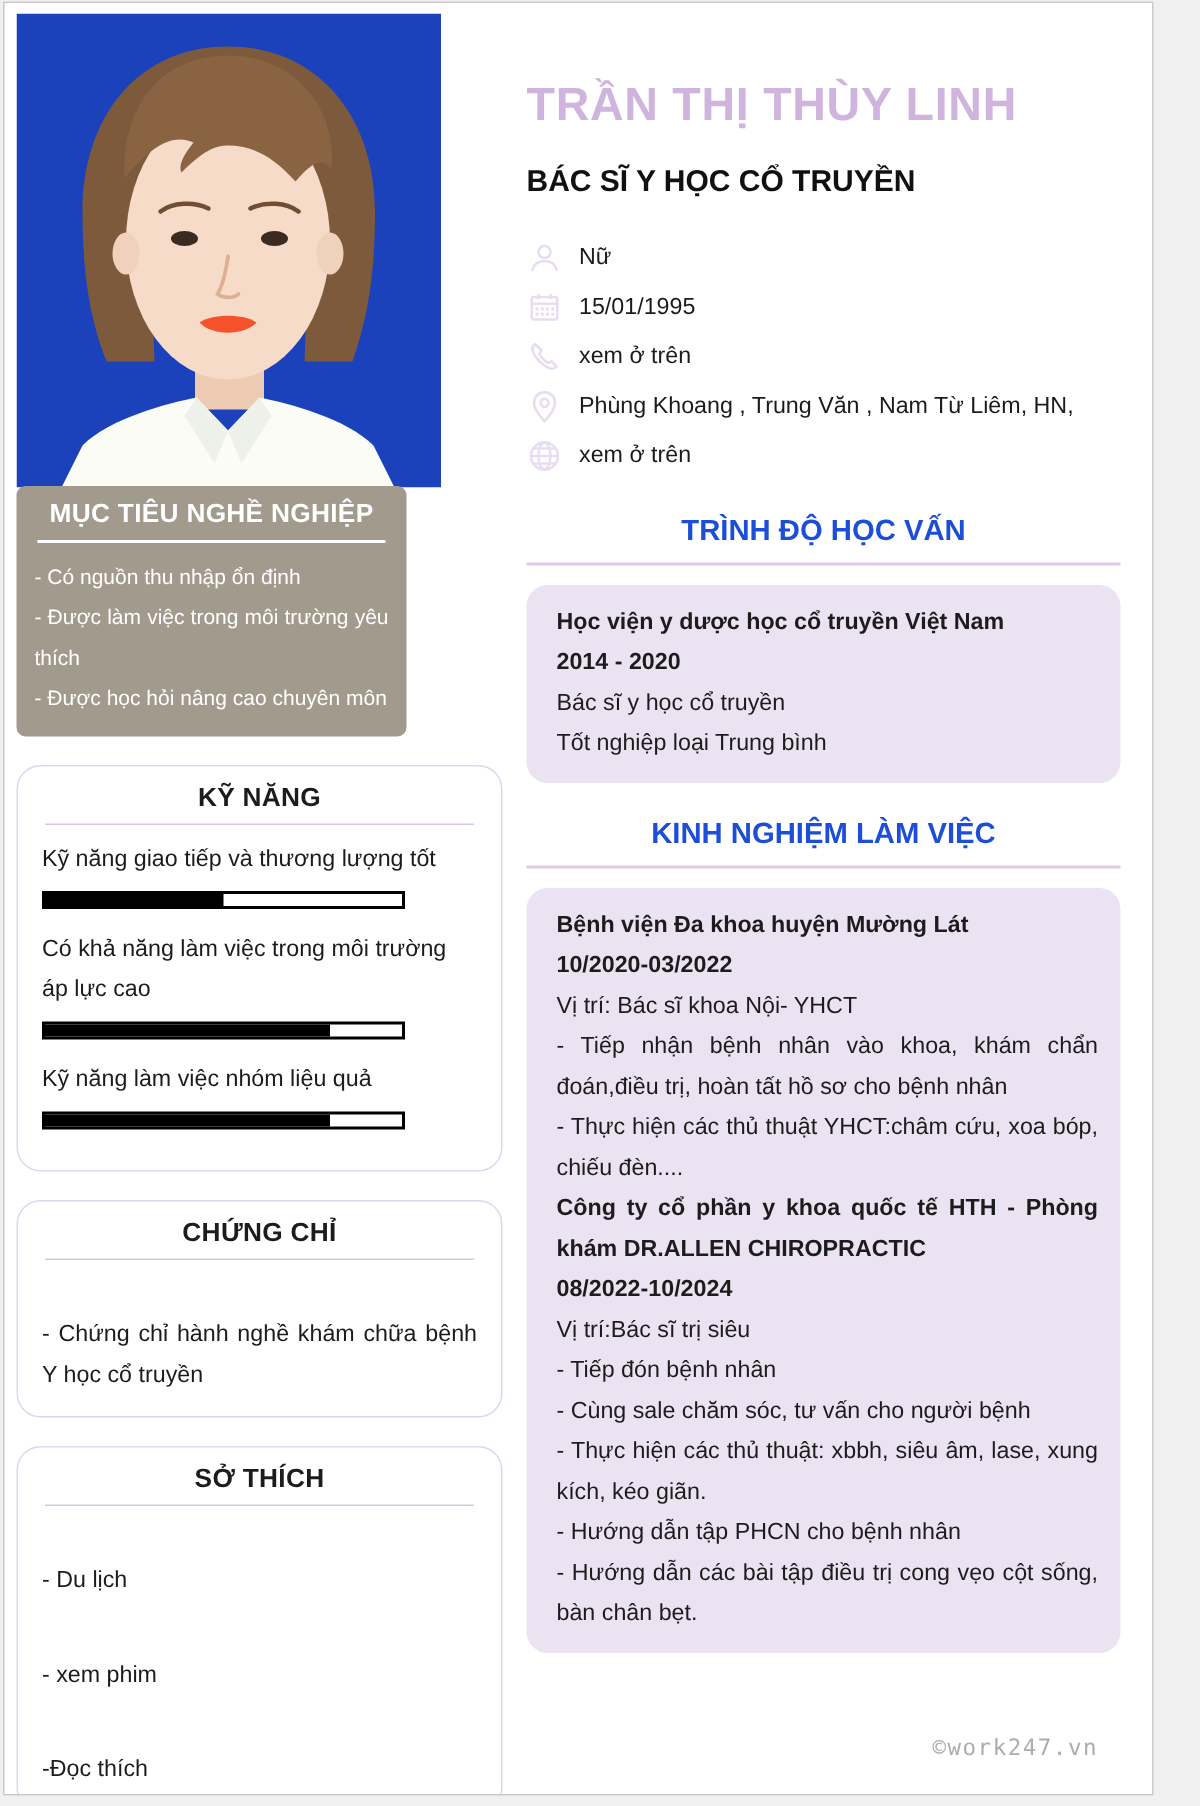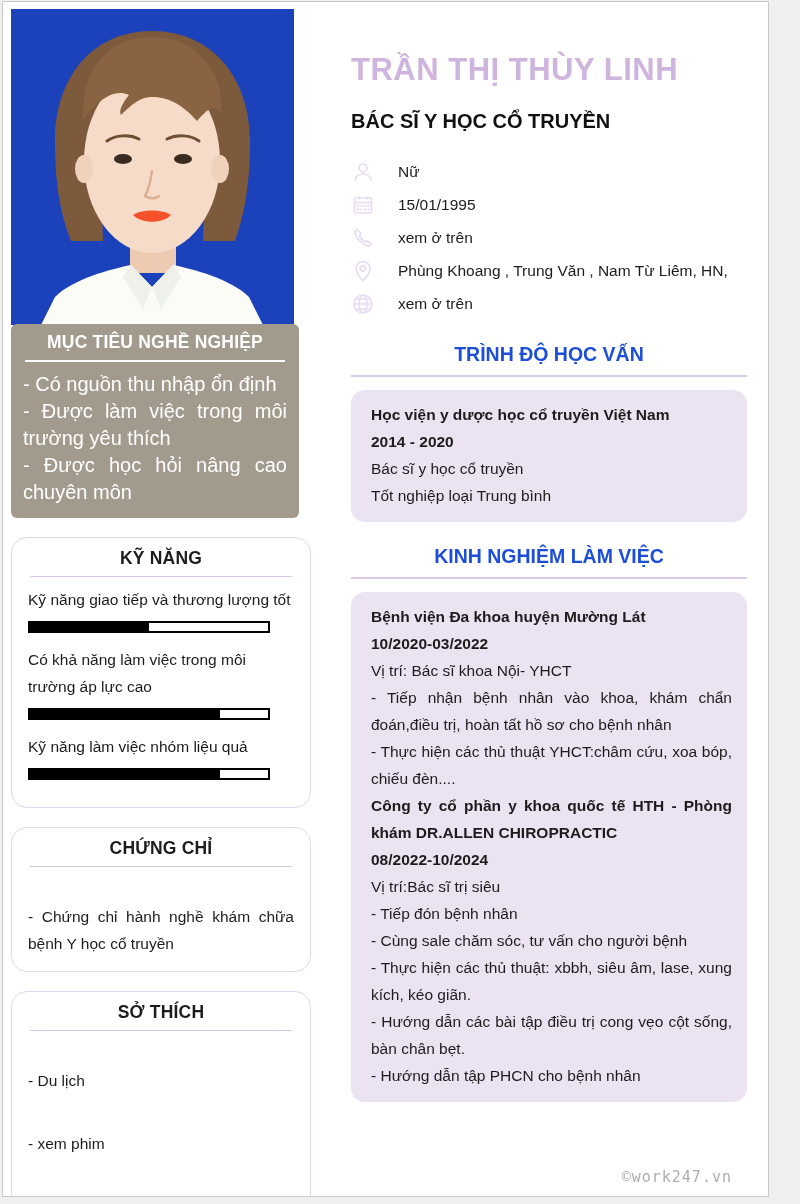--- a/index.html
+++ b/index.html
@@ -23,36 +23,36 @@
   .left-col {
     position: absolute;
     left: 8px; top: 7px;
     width: 288px;
   }
   .photo {
     width: 283px; height: 316px;
     display: block;
   }
   .card-objective {
-    width: 288px;
+    width: 260px;
     background: #a39a8e;
     border-radius: 6px;
     padding: 8px 12px 12px 12px;
     color: #ffffff;
     margin-top: -1px;
     position: relative;
   }
   .card-objective .card-head { color: #ffffff; }
   .card-objective .head-rule { border-bottom: 2px solid #ffffff; }
   .card-objective p {
-    font-size: 20px; line-height: 27px;
+    font-size: 14px; line-height: 27px;
     text-align: justify;
   }
   .card {
-    width: 300px;
+    width: 324px;
     background: #ffffff;
     border: 1px solid #e2d5ee;
     border-radius: 16px;
     padding: 10px 16px 14px 16px;
     margin-top: 19px;
   }
   .card-head {
     font-size: 17.5px;
     font-weight: bold;
     text-align: center;
@@ -95,21 +95,20 @@
     margin-top: 22px;
     font-size: 20px;
     font-weight: bold;
     color: #111111;
   }
   .contact-list { margin-top: 22px; }
   .contact-row {
     display: flex;
     align-items: center;
     height: 33px;
-    gap: 12px;
   }
   .contact-row .cicon {
     width: 24px; height: 24px;
     flex: 0 0 24px;
     margin-right: 11px;
   }
   .contact-row .ctext { font-size: 15.5px; }
   .section-head {
     font-size: 19.5px;
     font-weight: bold;
@@ -128,21 +127,21 @@
     padding: 11px 15px 13px 20px;
   }
   .lav-card p {
     font-size: 15.5px;
     line-height: 27px;
     text-align: justify;
   }
   .lav-card p.b { font-weight: bold; }
   .watermark {
     position: absolute;
-    right: 36px; bottom: 10px;
+    right: 36px; bottom: 22px;
     font-family: "DejaVu Sans Mono", monospace;
     font-size: 15px;
     color: #adadad;
     letter-spacing: 1px;
   }
 </style>
 </head>
 <body>
 
 <div class="page">
@@ -332,22 +331,22 @@
       </div>
       <div>
         <p class="b">Công ty cổ phần y khoa quốc tế HTH - Phòng khám DR.ALLEN CHIROPRACTIC</p>
         <p class="b">08/2022-10/2024</p>
         <div>
 
         <p>Vị trí:Bác sĩ trị siêu</p>
             <p>- Tiếp đón bệnh nhân</p>
             <p>- Cùng sale chăm sóc, tư vấn cho người bệnh</p>
             <p>- Thực hiện các thủ thuật: xbbh, siêu âm, lase, xung kích, kéo giãn.</p>
+            <p>- Hướng dẫn tập PHCN cho bệnh nhân</p>
             <p>- Hướng dẫn các bài tập điều trị cong vẹo cột sống, bàn chân bẹt.</p>
-            <p>- Hướng dẫn tập PHCN cho bệnh nhân</p>
           </div>
       </div>
     </div>
 
   </div>
 
   <div class="watermark">©work247.vn</div>
 </div>
 
 </body></html>

